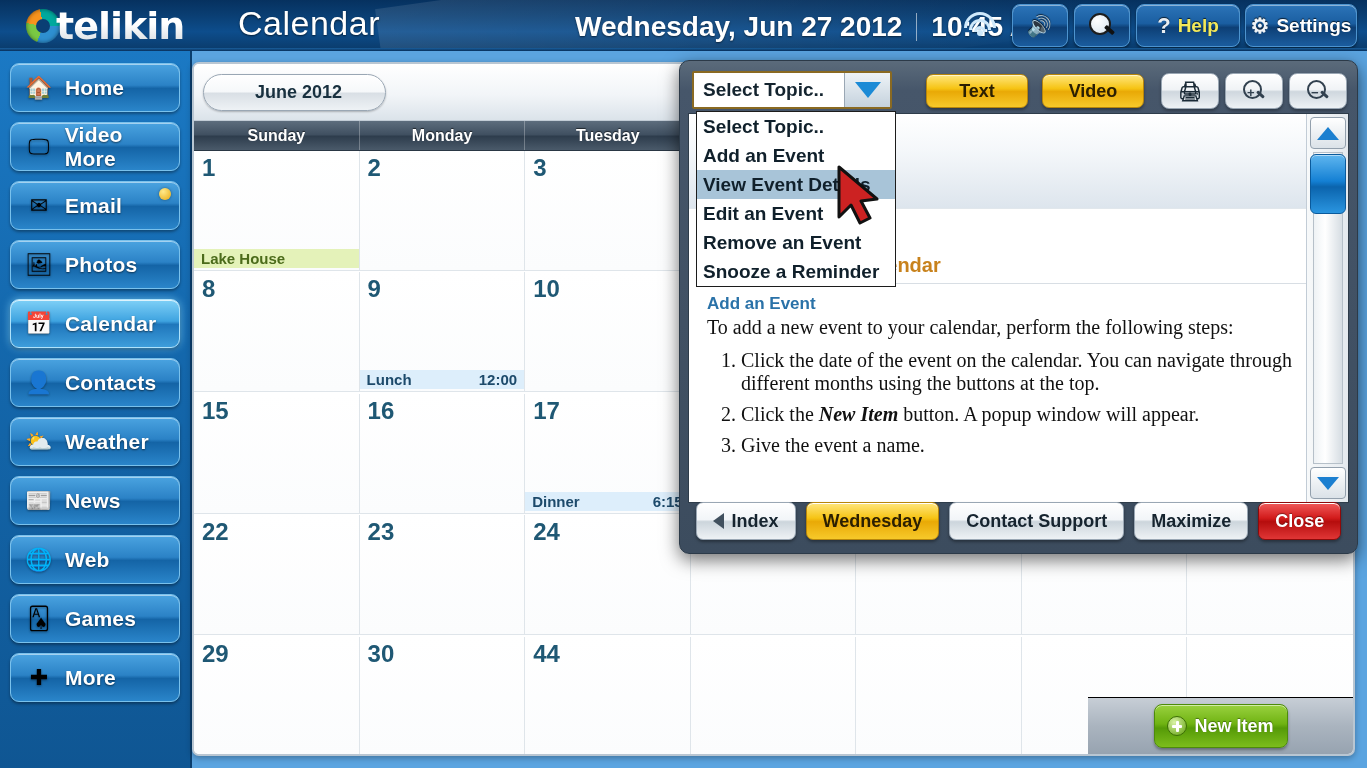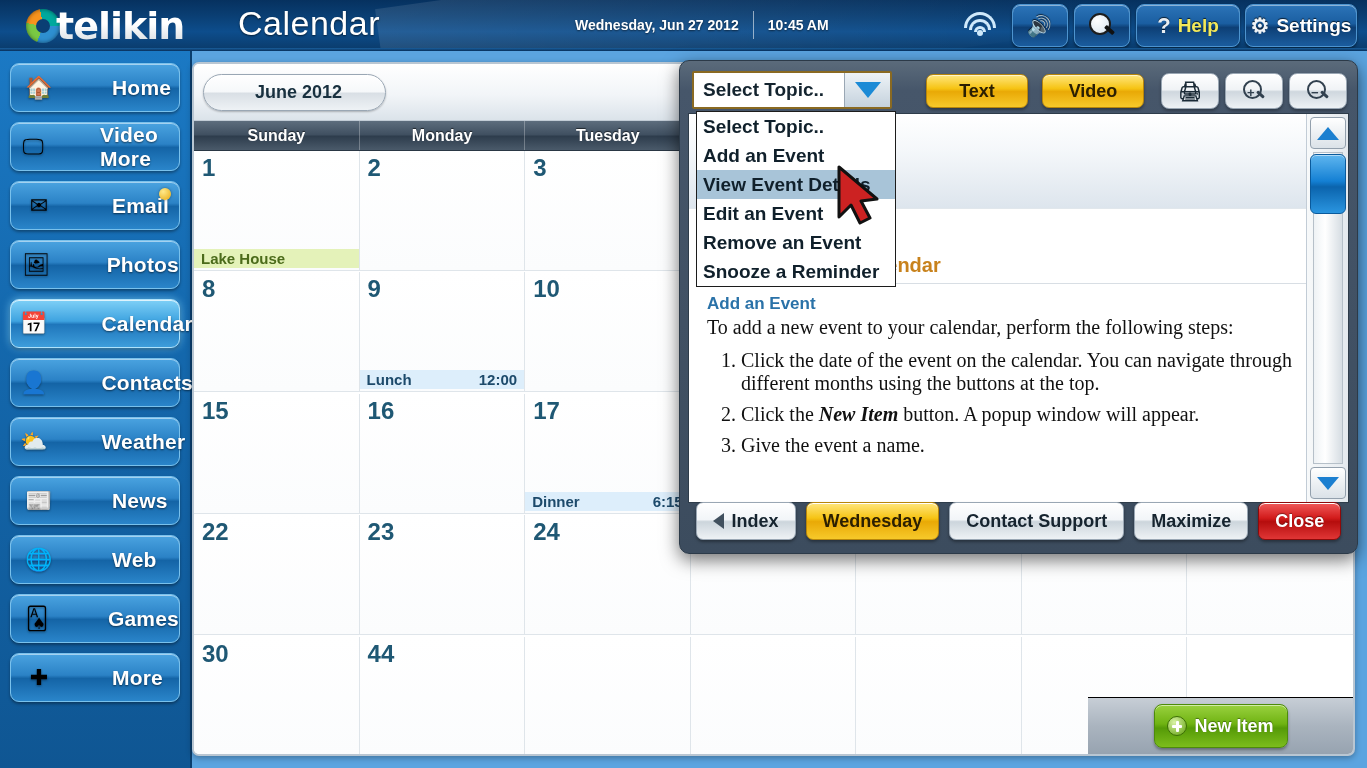--- a/index.html
+++ b/index.html
@@ -44,21 +44,21 @@
     -webkit-background-clip: text; background-clip: text; color: transparent;
     font-family: "DejaVu Sans", sans-serif;
   }
   .app-title {
     position: absolute; left: 238px; top: 4px;
     color: #fff; font-size: 34px; font-weight: normal; letter-spacing: .5px;
     text-shadow: 0 1px 2px rgba(0,0,0,.6);
   }
   .datetime {
     position: absolute; left: 575px; top: 11px;
-    color: #fff; font-size: 14px; font-weight: bold;
+    color: #fff; font-size: 28px; font-weight: bold;
     text-shadow: 0 1px 2px rgba(0,0,0,.55);
     display: flex; align-items: center; gap: 14px;
   }
   .dt-sep { width: 1px; height: 28px; background: rgba(255,255,255,.55); }
 
   .wifi { position: absolute; left: 962px; top: 10px; width: 36px; height: 28px; }
   .wifi i { display:block; position:absolute; border:3px solid #cfe9fb; border-bottom:none;
             border-radius: 50% 50% 0 0 / 100% 100% 0 0; left:50%; transform:translateX(-50%); }
   .wifi i.a { width:32px; height:16px; top:2px; }
   .wifi i.b { width:22px; height:11px; top:9px; }
@@ -120,21 +120,20 @@
   }
   .nav-ico {
     width: 38px; height: 32px; margin-left: 9px; margin-right: 7px;
     display: flex; align-items: center; justify-content: center;
     font-size: 22px; line-height: 1;
     filter: drop-shadow(0 1px 1px rgba(0,0,0,.4));
   }
   .nav-label {
     color: #fff; font-size: 21px; font-weight: bold; letter-spacing: .2px;
     text-shadow: 0 1px 2px rgba(0,0,0,.55);
-    margin-left: 47px;
   }
   .nav-dot {
     position: absolute; right: 8px; top: 6px; width: 12px; height: 12px; border-radius: 50%;
     background: radial-gradient(circle at 35% 30%, #ffe98a, #e8a911);
     box-shadow: 0 0 3px rgba(0,0,0,.4);
   }
 
   
   .cal-panel {
     position: absolute; left: 192px; top: 62px; width: 1163px; height: 694px;
@@ -578,20 +577,23 @@
           <div class="daynum">25</div>
         </div>
         <div class="cell">
           <div class="daynum">26</div>
         </div>
         <div class="cell">
           <div class="daynum">27</div>
         </div>
         <div class="cell">
           <div class="daynum">28</div>
+        </div>
+        <div class="cell">
+          <div class="daynum">29</div>
         </div>
         <div class="cell">
           <div class="daynum">30</div>
         </div>
         <div class="cell">
           <div class="daynum">44</div>
         </div>
         <div class="cell"></div>
         <div class="cell"></div>
         <div class="cell"></div>

